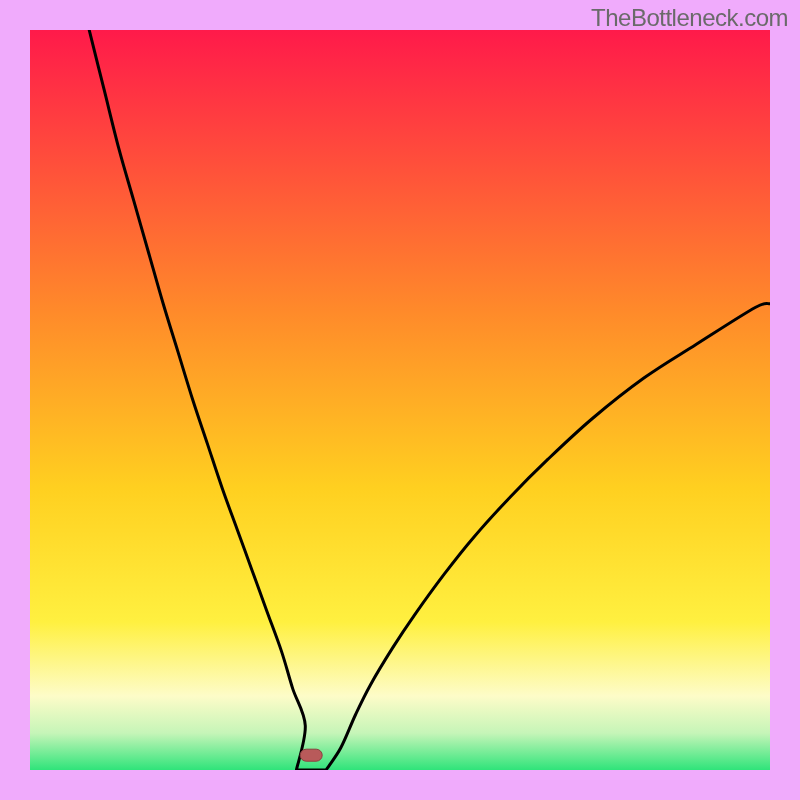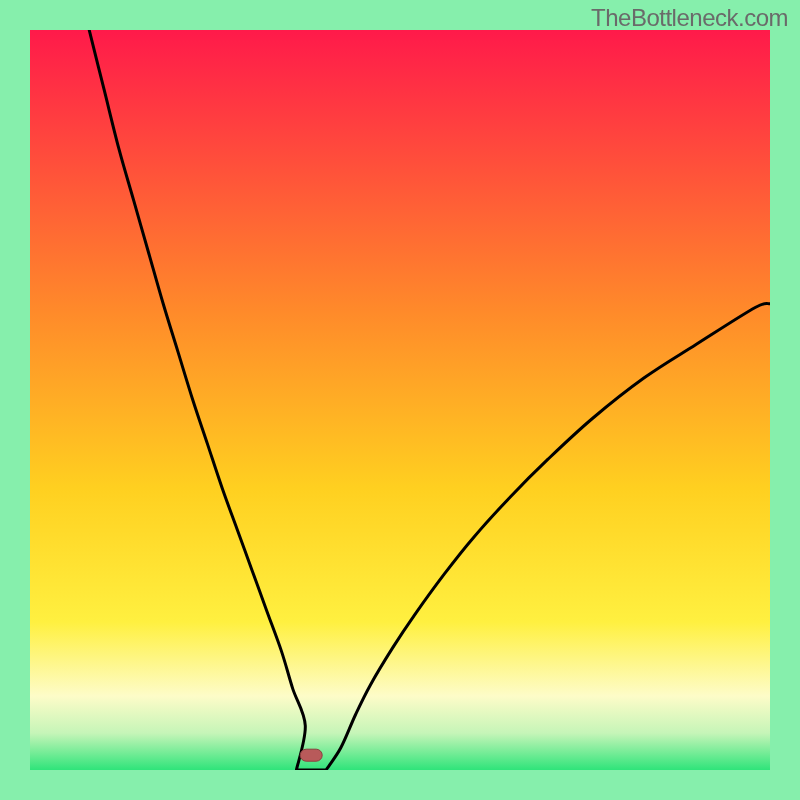--- a/index.html
+++ b/index.html
@@ -8,21 +8,21 @@
     width: 800px;
     height: 800px;
     background: #ffffff;
     overflow: hidden;
     font-family: Arial, Helvetica, sans-serif;
   }
   .frame {
     position: relative;
     width: 800px;
     height: 800px;
-    background: #86efac;
+    background: #f0abfc;
     text-align: right;
   }
   .watermark {
     position: absolute;
     top: 4px;
     right: 12px;
     color: #6a6a6a;
     font-size: 24px;
     font-weight: 400;
     z-index: 20;

